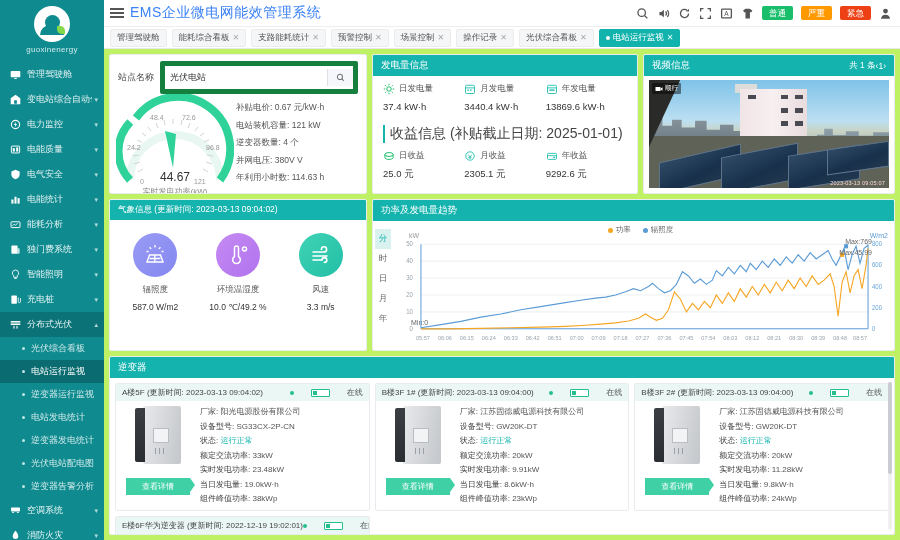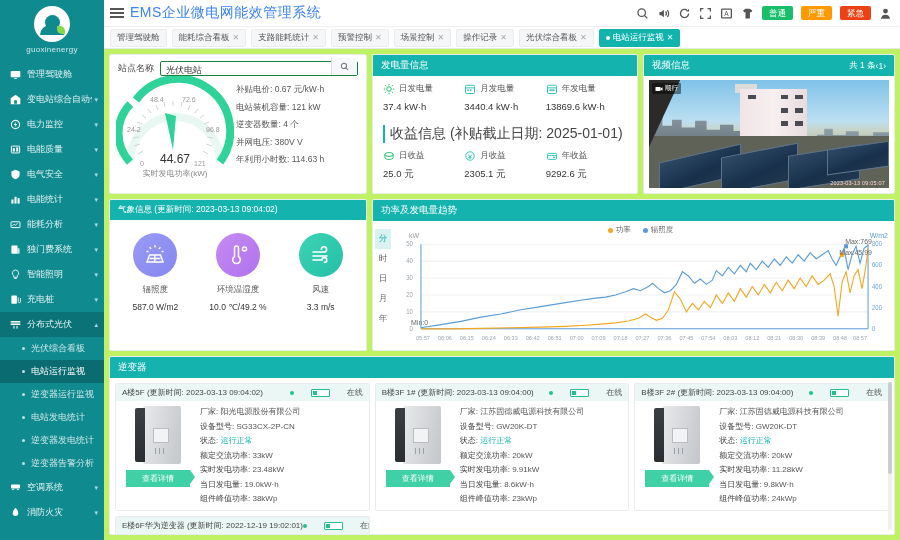--- a/index.html
+++ b/index.html
@@ -122,22 +122,22 @@
   .card-head .right { margin-left: auto; display: flex; align-items: center; font-size: 8.5px; }
   .pg { cursor: pointer; }
 
   
   .gauge-card { flex: 0 0 258px; height: 140px; }
   .search-row {
     display: flex; align-items: center; padding: 6px 8px 2px; gap: 6px;
   }
   .search-label { font-size: 9px; color: #444; white-space: nowrap; }
   .search-box {
-    flex: 1; height: 15px; border: 1px solid #15803d; border-radius: 2px;
-    display: flex; align-items: flex-end;
+    flex: 1; height: 33px; border: 5px solid #15803d; border-radius: 2px;
+    display: flex; align-items: center;
   }
   .search-box input {
     flex: 1; border: none; outline: none; font-size: 9px; color: #333;
     padding: 0 5px; background: transparent; font-family: inherit; min-width: 0;
   }
   .search-btn {
     width: 26px; height: 17px; background: #f5f7fa; border-left: 1px solid #dcdfe3;
     display: flex; align-items: center; justify-content: center; cursor: pointer;
   }
   .search-btn svg { width: 9px; height: 9px; stroke: #777; fill: none; stroke-width: 1.8; }
@@ -289,21 +289,21 @@
   }
   .dev-img .screen {
     position: absolute; left: 18px; top: 22px; width: 16px; height: 15px;
     background: #f2f3f4; border: 1px solid #b9bcc0;
   }
   .dev-img .bars {
     position: absolute; left: 20px; top: 42px; width: 12px; height: 6px;
     background: repeating-linear-gradient(90deg,#9aa0a6 0 1.5px,transparent 1.5px 4px);
   }
   .detail-btn {
-    margin-top: 4px; background: #3fd1a5; color: #fff; font-size: 8px;
+    margin-top: 12px; background: #3fd1a5; color: #fff; font-size: 8px;
     padding: 3px 12px; width: 64px; text-align: center; cursor: pointer;
     position: relative;
   }
   .detail-btn:after {
     content: ""; position: absolute; right: -5px; top: 0;
     border-top: 7px solid transparent; border-bottom: 7px solid transparent;
     border-left: 5px solid #3fd1a5;
   }
   .inv-info { flex: 1; min-width: 0; display: flex; flex-direction: column; gap: 3.5px; }
   .ii { font-size: 8px; color: #555; white-space: nowrap; overflow: hidden; }
@@ -456,20 +456,24 @@
         <span class="sub-dot"></span>
         <span>逆变器运行监视</span>
       </div>
       <div class="sub-item">
         <span class="sub-dot"></span>
         <span>电站发电统计</span>
       </div>
       <div class="sub-item">
         <span class="sub-dot"></span>
         <span>逆变器发电统计</span>
+      </div>
+      <div class="sub-item">
+        <span class="sub-dot"></span>
+        <span>光伏电站配电图</span>
       </div>
       <div class="sub-item">
         <span class="sub-dot"></span>
         <span>逆变器告警分析</span>
       </div>
       <div class="nav-item">
         <span class="nav-ico">
             <svg viewBox="0 0 16 16">
               <rect x="1.5" y="3.5" width="13" height="6" rx="1"></rect>
               <rect x="3" y="10.5" width="3" height="1.2"></rect>

